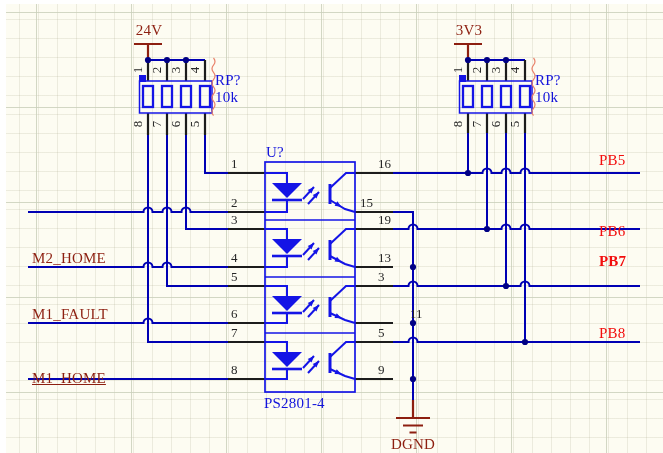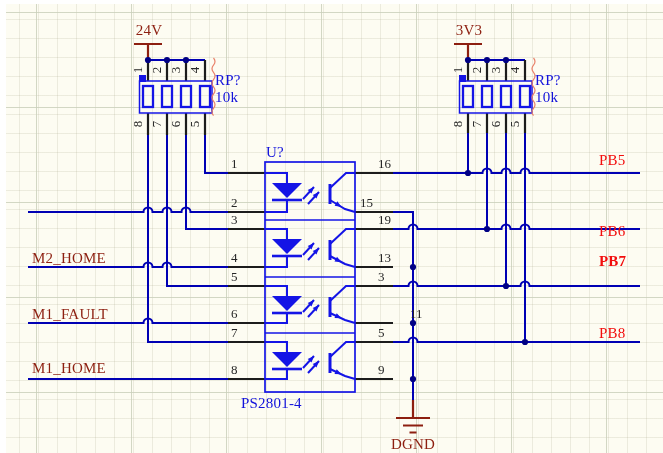--- a/index.html
+++ b/index.html
@@ -164,33 +164,33 @@
     </svg>
 
   <div id="labels" class="layer" style="position:absolute;left:0;top:0;width:663px;height:453px;">
 
     <div class="lbl ctr maroon" style="left: 131px; top: 22px; width: 36px; color: rgb(141, 31, 16);">24V</div>
     <div class="lbl ctr maroon" style="left: 451px; top: 22px; width: 36px; color: rgb(141, 31, 16);">3V3</div>
     <div class="lbl ctr maroon" style="left: 384px; top: 436px; width: 58px; color: rgb(141, 31, 16);">DGND</div>
 
     <div class="lbl maroon" style="left: 32px; top: 250px; color: rgb(141, 31, 16);">M2_HOME</div>
     <div class="lbl maroon" style="left: 32px; top: 306px; color: rgb(141, 31, 16);">M1_FAULT</div>
-    <div class="lbl maroon" style="left: 32px; top: 360px; color: rgb(141, 31, 16);">M1_HOME</div>
+    <div class="lbl maroon" style="left: 32px; top: 370px; color: rgb(141, 31, 16); text-decoration: underline;">M1_HOME</div>
 
     <div class="lbl red" style="left: 599px; top: 152px; color: rgb(242, 13, 13);">PB5</div>
     <div class="lbl red" style="left: 599px; top: 223px; color: rgb(242, 13, 13);">PB6</div>
     <div class="lbl red" style="left: 599px; top: 253px; color: rgb(242, 13, 13); font-weight: bold;">PB7</div>
     <div class="lbl red" style="left: 599px; top: 325px; color: rgb(242, 13, 13);">PB8</div>
 
     <div class="lbl blue" style="left: 215px; top: 72px; color: rgb(18, 18, 220);">RP?</div>
     <div class="lbl blue" style="left: 215px; top: 89px; color: rgb(18, 18, 220);">10k</div>
     <div class="lbl blue" style="left: 535px; top: 72px; color: rgb(18, 18, 220);">RP?</div>
     <div class="lbl blue" style="left: 535px; top: 89px; color: rgb(18, 18, 220);">10k</div>
     <div class="lbl blue" style="left: 266px; top: 144px; color: rgb(18, 18, 220);">U?</div>
-    <div class="lbl blue" style="left: 241px; top: 395px; color: rgb(18, 18, 220);">PS2801-4</div>
+    <div class="lbl blue" style="left: 264px; top: 395px; color: rgb(18, 18, 220);">PS2801-4</div>
   <div class="pinnum" style="left: 231px; top: 157px; color: rgb(38, 38, 38);">1</div>
       <div class="pinnum" style="left: 231px; top: 196px; color: rgb(38, 38, 38);">2</div>
       <div class="pinnum" style="left: 231px; top: 213px; color: rgb(38, 38, 38);">3</div>
       <div class="pinnum" style="left: 231px; top: 251px; color: rgb(38, 38, 38);">4</div>
       <div class="pinnum" style="left: 231px; top: 270px; color: rgb(38, 38, 38);">5</div>
       <div class="pinnum" style="left: 231px; top: 307px; color: rgb(38, 38, 38);">6</div>
       <div class="pinnum" style="left: 231px; top: 326px; color: rgb(38, 38, 38);">7</div>
       <div class="pinnum" style="left: 231px; top: 363px; color: rgb(38, 38, 38);">8</div>
       <div class="pinnum" style="left: 378px; top: 157px; width: 24px; color: rgb(38, 38, 38);">16</div>
       <div class="pinnum" style="left: 360px; top: 196px; width: 24px; color: rgb(38, 38, 38);">15</div>

